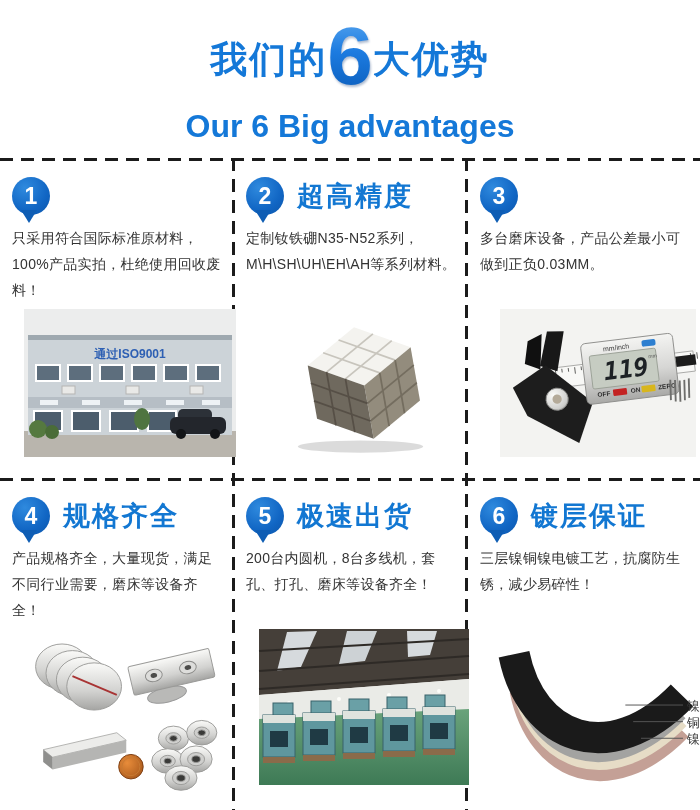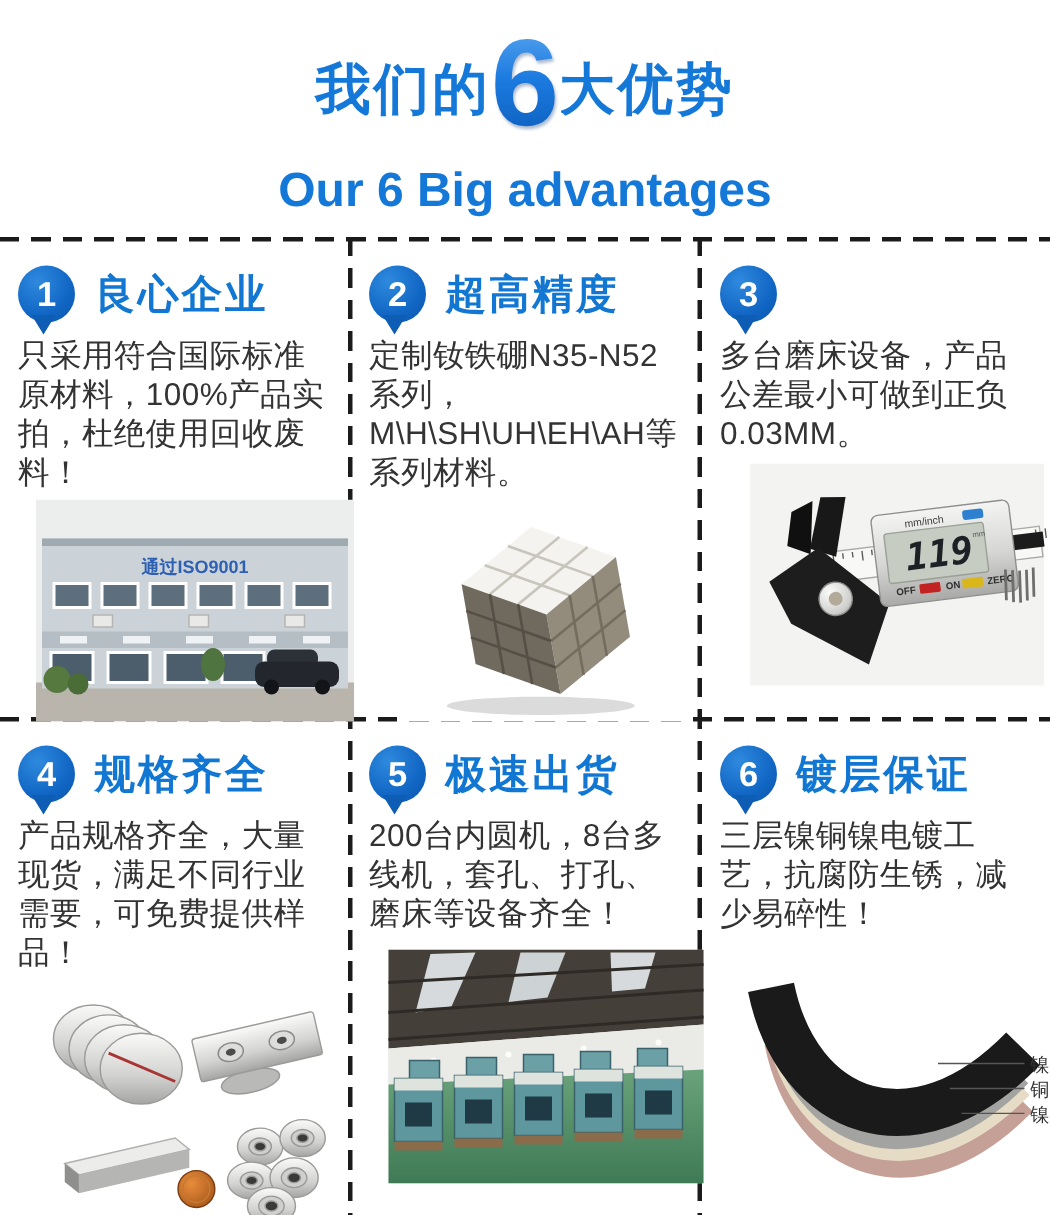--- a/index.html
+++ b/index.html
@@ -39,21 +39,21 @@
     background:radial-gradient(circle at 34% 28%,#2f8ade 0%,#1166c4 60%,#0b55aa 100%);
     color:#fff; font-size:23px; font-weight:bold;
     display:flex; align-items:center; justify-content:center;
   }
   .badge::after {
     content:""; position:absolute; left:9px; top:33px;
     border-left:8px solid transparent; border-right:8px solid transparent;
     border-top:13px solid #0e5db4;
   }
   .card-title { font-size:27px; font-weight:bold; color:#1277d2; letter-spacing:2px; white-space:nowrap; }
-  .card-desc { font-size:21px; line-height:26px; color:#333; letter-spacing:.3px; }
+  .card-desc { font-size:14px; line-height:26px; color:#333; letter-spacing:.3px; }
   .row1 .card-desc { min-height:80px; }
   .row2 .card-desc { min-height:74px; }
   .card-image { margin-top:4px; width:236px; height:148px; position:relative; }
   .row2 .card-image { height:168px; }
   .card-image svg { display:block; width:100%; height:100%; }
   .seg { font-family:"DejaVu Sans Mono","Liberation Mono",monospace; font-style:italic; font-weight:bold; }
 </style>
 </head>
 <body>
 
@@ -70,21 +70,20 @@
   <div class="hline" style="top:0"></div>
   <div class="hline" style="top:320px"></div>
   <div class="vline" style="left:232px"></div>
   <div class="vline" style="left:465px"></div>
 
   <div class="cell row1 c1">
     <div class="card-head">
       <div class="badge">
           <span>1</span>
         </div>
-      <div class="card-title">良心企业</div>
     </div>
     <div class="card-desc">只采用符合国际标准原材料，100%产品实拍，杜绝使用回收废料！</div>
     <div class="card-image">
       <svg viewBox="0 0 212 148">
         <rect width="212" height="148" fill="#eceded"></rect>
         <rect x="0" y="122" width="212" height="26" fill="#b9b5ad"></rect>
         <rect x="4" y="26" width="204" height="100" fill="#ccd3d8"></rect>
         <rect x="4" y="26" width="204" height="5" fill="#9fa9b0"></rect>
         <text x="106" y="49" font-size="12" font-weight="bold" fill="#2d5fb3" text-anchor="middle">通过ISO9001</text>
         <g fill="#5d6e7d" stroke="#ffffff" stroke-width="2">
@@ -218,21 +217,21 @@
     </div>
   </div>
 
   <div class="cell row2 c1">
     <div class="card-head">
       <div class="badge">
           <span>4</span>
         </div>
       <div class="card-title">规格齐全</div>
     </div>
-    <div class="card-desc">产品规格齐全，大量现货，满足不同行业需要，可免费提供样品！</div>
+    <div class="card-desc">产品规格齐全，大量现货，满足不同行业需要，磨床等设备齐全！</div>
     <div class="card-image">
       <svg viewBox="0 0 212 178">
         <defs>
           <linearGradient id="met" x1="0" y1="0" x2="0" y2="1">
             <stop offset="0" stop-color="#fafaf8"></stop>
               <stop offset="0.6" stop-color="#d2d2d0"></stop>
               <stop offset="1" stop-color="#a5a5a3"></stop>
           </linearGradient>
           <radialGradient id="cop" cx="0.35" cy="0.35" r="0.9">
             <stop offset="0" stop-color="#e88c3a"></stop>

